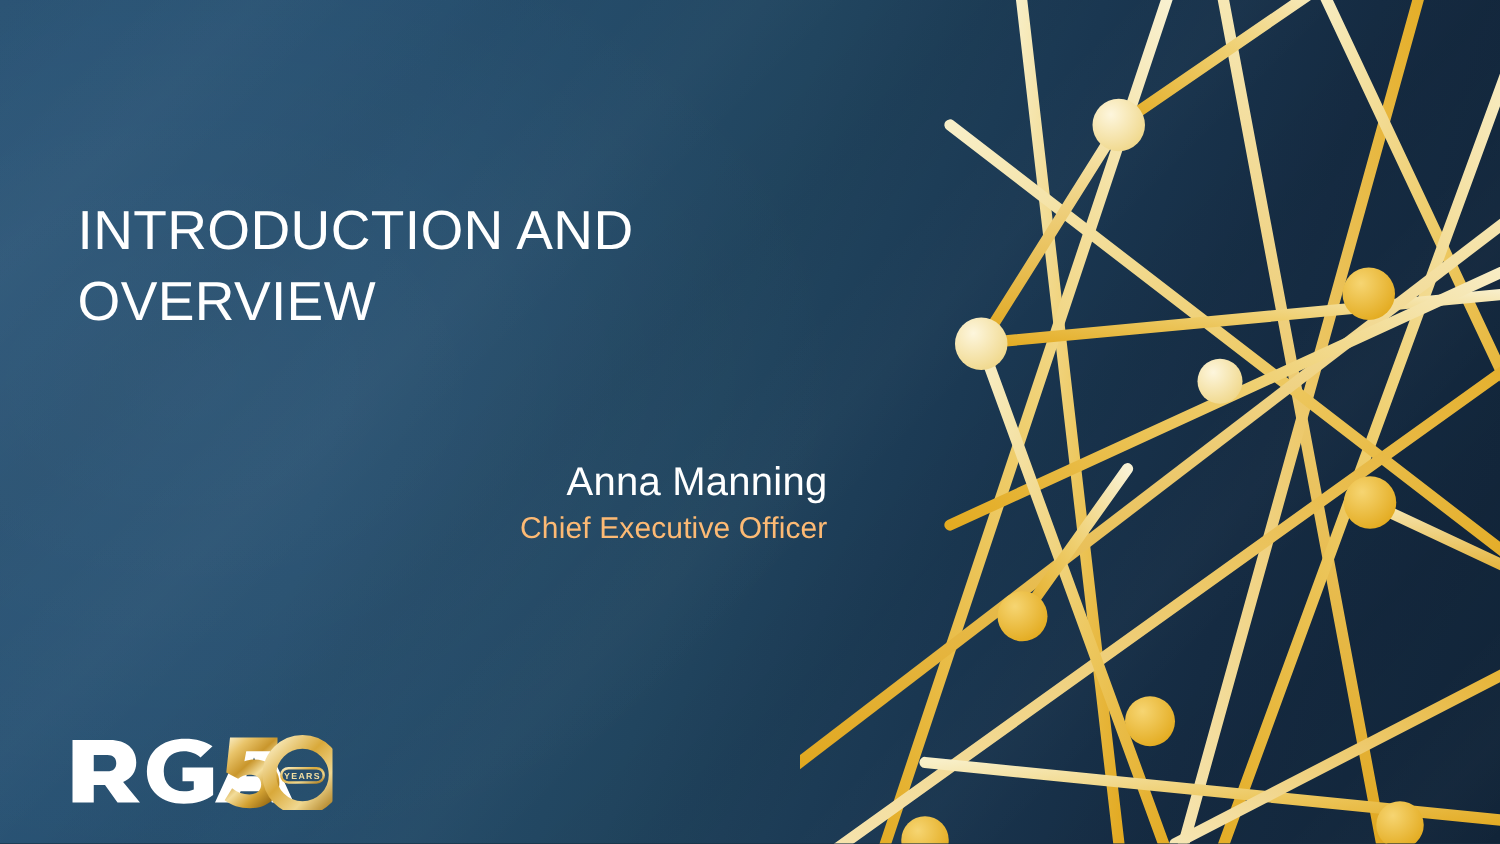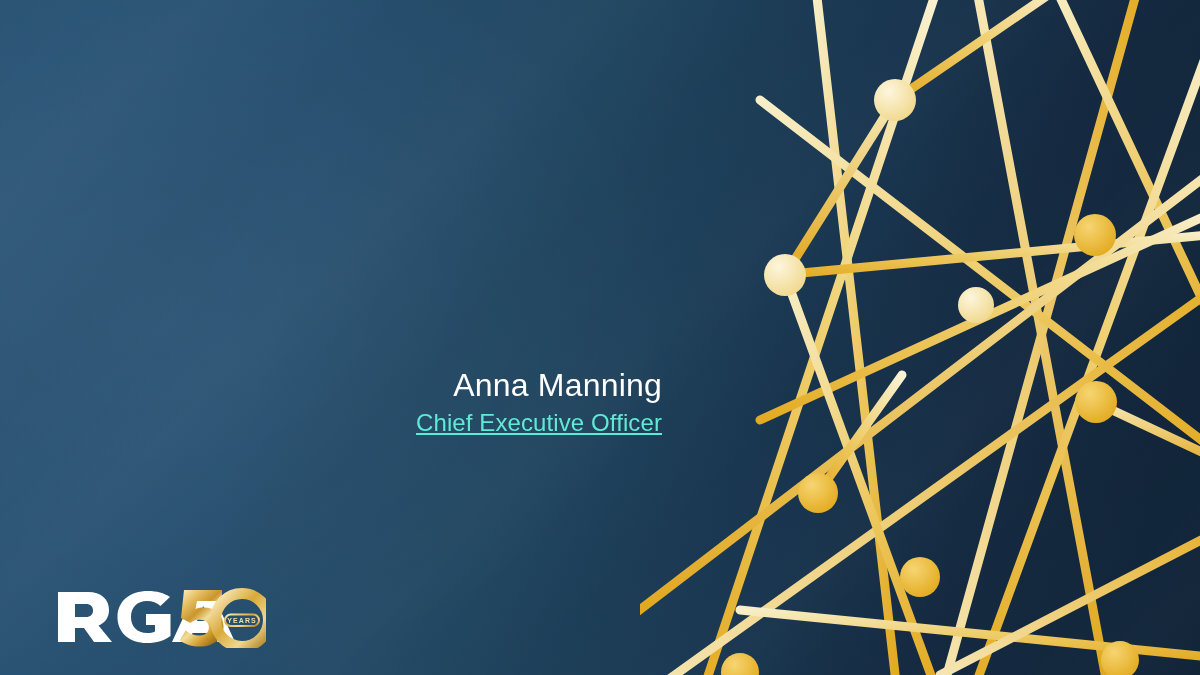--- a/index.html
+++ b/index.html
@@ -84,27 +84,26 @@
     text-align: right;
   }
   .speaker-name {
     color: #ffffff;
     font-size: 32px;
     font-weight: 400;
     line-height: 1.22;
     letter-spacing: 0.2px;
   }
   .speaker-role {
-    color: #5eead4;
+    color: #fdba74;
     font-size: 24px;
     font-weight: 400;
     line-height: 1.3;
     letter-spacing: 0.1px;
     margin-top: 2px;
-    text-decoration: underline;
   }
 
   
   .logo {
     position: absolute;
     left: 56px;
     bottom: 28px;
     height: 62px;
     display: flex;
     align-items: center;
@@ -181,20 +180,22 @@
         <circle cx="455" cy="235" r="21" fill="url(#nodeGold)"></circle>
         <circle cx="456" cy="402" r="21" fill="url(#nodeGold)"></circle>
         <circle cx="178" cy="493" r="20" fill="url(#nodeGold)"></circle>
         <circle cx="280" cy="577" r="20" fill="url(#nodeGold)"></circle>
         <circle cx="100" cy="672" r="19" fill="url(#nodeGold)"></circle>
         <circle cx="480" cy="660" r="19" fill="url(#nodeGold)"></circle>
       </g>
     </svg>
   </div>
 
+  <h1 class="title">INTRODUCTION AND
+OVERVIEW</h1>
 
   <div class="speaker">
     <div class="speaker-name">Anna Manning</div>
     <div class="speaker-role">Chief Executive Officer</div>
   </div>
 
   <div class="logo">
     <svg width="210" height="64" viewBox="0 0 210 64" xmlns="http://www.w3.org/2000/svg">
       <defs>
         <linearGradient id="goldNum" x1="0" y1="0" x2="0.7" y2="1">

